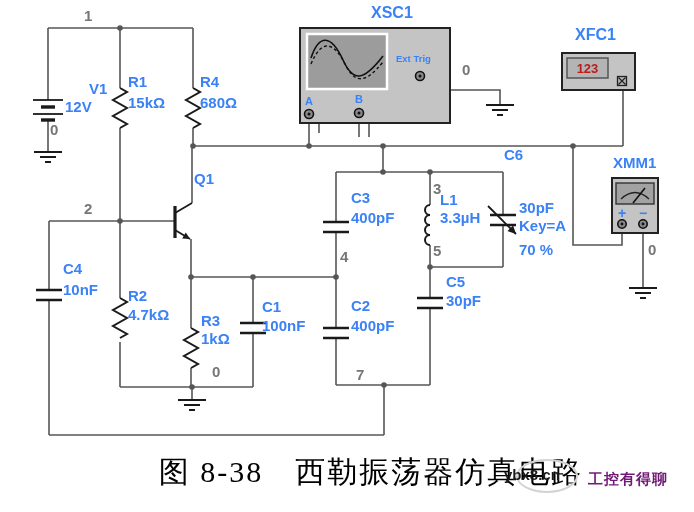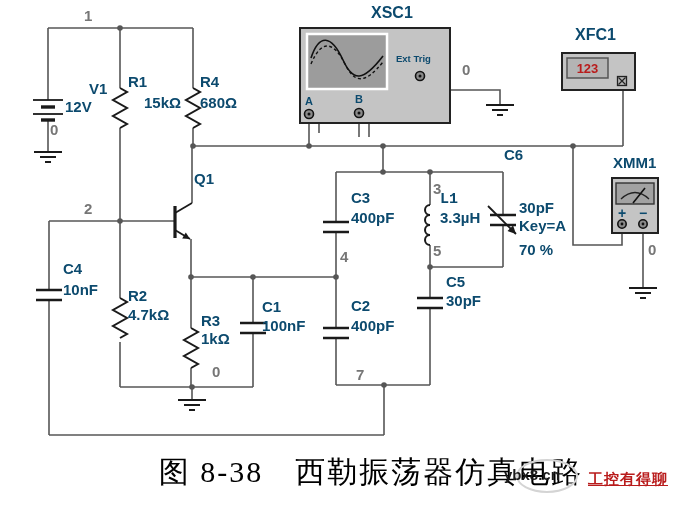--- a/index.html
+++ b/index.html
@@ -1,33 +1,33 @@
 <!DOCTYPE html>
 <html><head>
 <meta charset="utf-8">
 <style>
   html,body{margin:0;padding:0;background:#fff;}
   #canvas{position:relative;width:694px;height:512px;background:#ffffff;overflow:hidden;
           font-family:"Liberation Sans",sans-serif;}
   #wires{position:absolute;left:0;top:0;}
-  .lbl{position:absolute;font:bold 15px "Liberation Sans",sans-serif;color:#0c4a6e;
+  .lbl{position:absolute;font:bold 15px "Liberation Sans",sans-serif;color:#3b82f6;
        white-space:nowrap;line-height:1;}
   .node{color:#767676;}
   .small{font-size:11px;}
   .tiny{font-size:9.5px;}
   .disp{font-weight:bold;font-size:13px;color:#b91c1c;text-align:center;}
   #caption{position:absolute;left:0;top:452px;width:100%;text-align:center;
            font-family:"Liberation Serif",serif;font-size:30px;color:#000;
            letter-spacing:2px;z-index:2;padding-left:24px;}
   #wm-ellipse{position:absolute;left:516px;top:459px;width:58px;height:30px;
               border:2px solid #d4d4d4;border-radius:50%;z-index:3;}
   #wm-site{position:absolute;left:504px;top:466px;font:bold 15px "Liberation Sans",sans-serif;
            color:#1a1a1a;z-index:4;}
   #wm-name{position:absolute;left:588px;top:470px;font:bold 15px "Liberation Sans",sans-serif;
-           color:#b91c1c;letter-spacing:1px;z-index:4;text-decoration:underline;}
+           color:#701a75;letter-spacing:1px;z-index:4;}
 </style>
 </head>
 <body>
 
 <div id="canvas">
 
   <svg id="wires" width="694" height="512" viewBox="0 0 694 512">
 
     <g stroke="#565656" stroke-width="1.6" fill="none">
       <path d="M48,28 H193"></path>
@@ -178,37 +178,37 @@
   <div class="lbl node" style="left:433px;top:243px;">5</div>
   <div class="lbl node" style="left:356px;top:367px;">7</div>
   <div class="lbl node" style="left:50px;top:122px;">0</div>
   <div class="lbl node" style="left:462px;top:62px;">0</div>
   <div class="lbl node" style="left:212px;top:364px;">0</div>
   <div class="lbl node" style="left:648px;top:242px;">0</div>
 
   <div class="lbl" style="left:65px;top:81px;margin-left:24px;">V1</div>
   <div class="lbl" style="left:65px;top:99px;">12V</div>
   <div class="lbl" style="left:128px;top:74px;">R1</div>
-  <div class="lbl" style="left:144px;top:95px;text-align:center;">15kΩ</div>
+  <div class="lbl" style="left:128px;top:95px;text-align:center;">15kΩ</div>
   <div class="lbl" style="left:200px;top:74px;">R4</div>
   <div class="lbl" style="left:200px;top:95px;">680Ω</div>
   <div class="lbl" style="left:194px;top:171px;">Q1</div>
   <div class="lbl" style="left:63px;top:261px;">C4</div>
   <div class="lbl" style="left:63px;top:282px;">10nF</div>
   <div class="lbl" style="left:128px;top:288px;">R2</div>
   <div class="lbl" style="left:128px;top:307px;">4.7kΩ</div>
   <div class="lbl" style="left:201px;top:313px;">R3</div>
   <div class="lbl" style="left:201px;top:331px;">1kΩ</div>
   <div class="lbl" style="left:262px;top:299px;">C1</div>
   <div class="lbl" style="left:262px;top:318px;">100nF</div>
   <div class="lbl" style="left:351px;top:190px;">C3</div>
   <div class="lbl" style="left:351px;top:210px;">400pF</div>
   <div class="lbl" style="left:351px;top:298px;">C2</div>
   <div class="lbl" style="left:351px;top:318px;">400pF</div>
-  <div class="lbl" style="left:440px;top:192px;font-family:Liberation Mono, monospace;">L1</div>
+  <div class="lbl" style="left:440px;top:192px;">L1</div>
   <div class="lbl" style="left:440px;top:210px;">3.3µH</div>
   <div class="lbl" style="left:446px;top:274px;">C5</div>
   <div class="lbl" style="left:446px;top:293px;">30pF</div>
   <div class="lbl" style="left:519px;top:200px;">30pF</div>
   <div class="lbl" style="left:519px;top:218px;">Key=A</div>
   <div class="lbl" style="left:519px;top:242px;">70 %</div>
   <div class="lbl" style="left:504px;top:147px;">C6</div>
 
   <div class="lbl" style="left:371px;top:5px;font-size:16px;">XSC1</div>
   <div class="lbl tiny" style="left:396px;top:54px;">Ext Trig</div>

